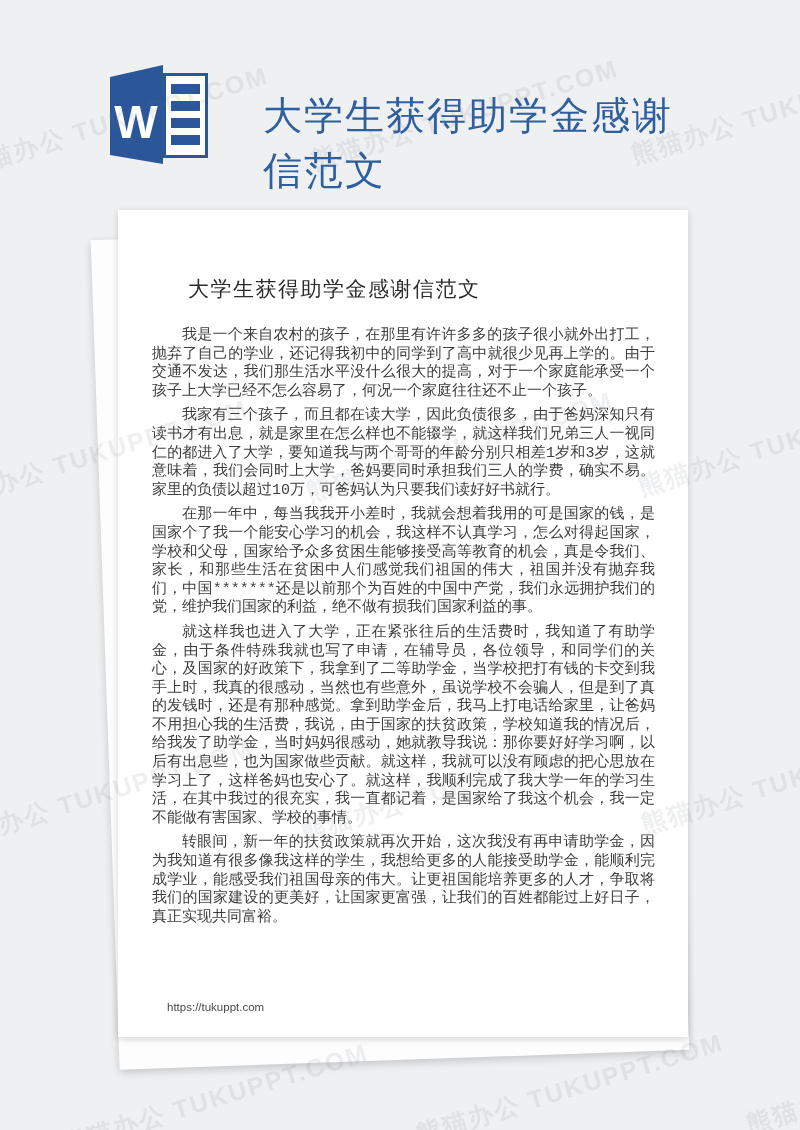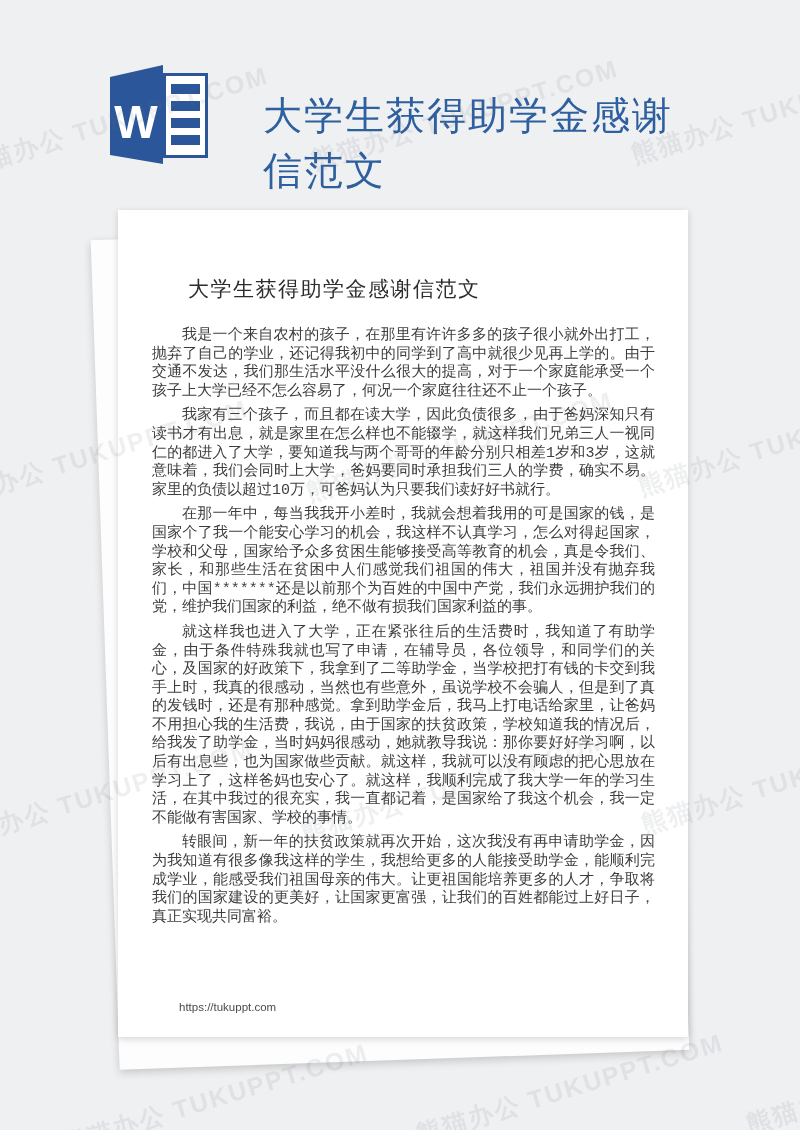--- a/index.html
+++ b/index.html
@@ -53,21 +53,21 @@
   }
   .doc-body p{
     margin:0 0 6px 0;
     font-size:15px;line-height:18.6px;
     color:#3d3d3d;
     text-indent:2em;
     text-align:justify;
     font-family:Liberation Mono, monospace;
   }
   .doc-footer{
-    position:absolute;left:61px;bottom:24px;
+    position:absolute;left:49px;bottom:24px;
     font-size:11.5px;color:#4a4a4a;
     font-family:"Liberation Sans", sans-serif;
   }
 </style>
 </head>
 <body>
 
 <div class="stage">
 
   <div class="paper-behind"></div>

